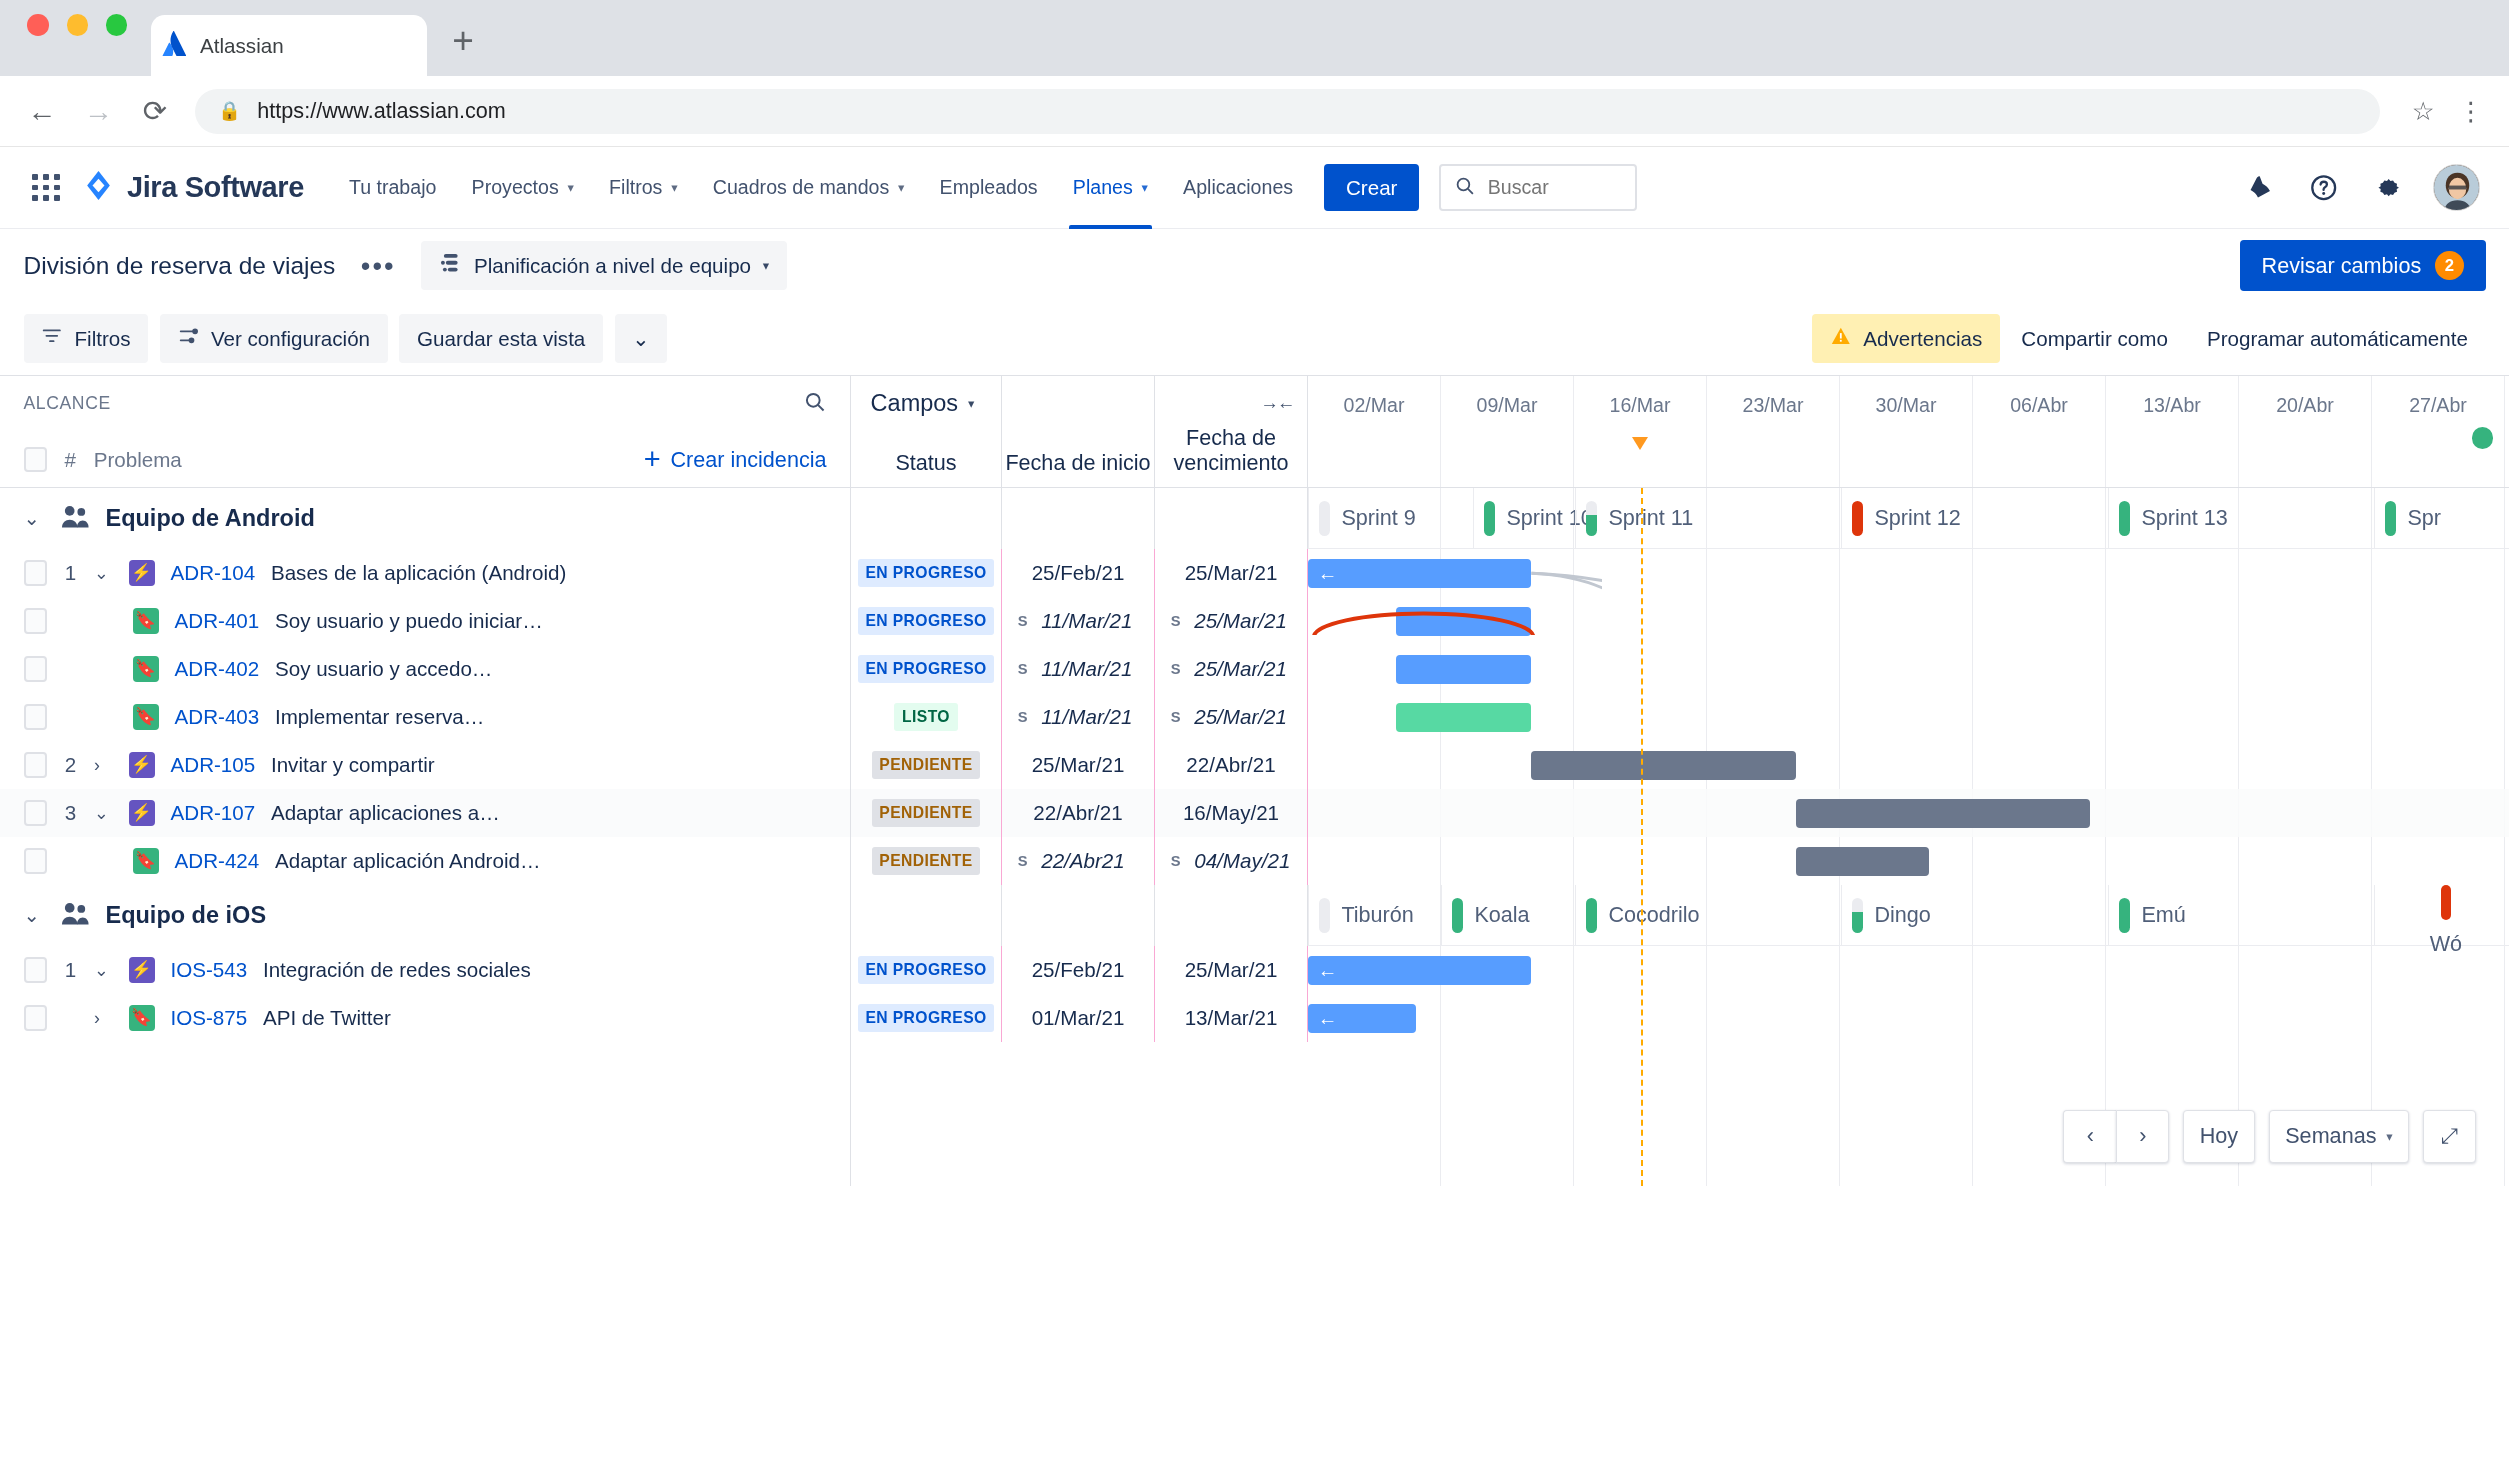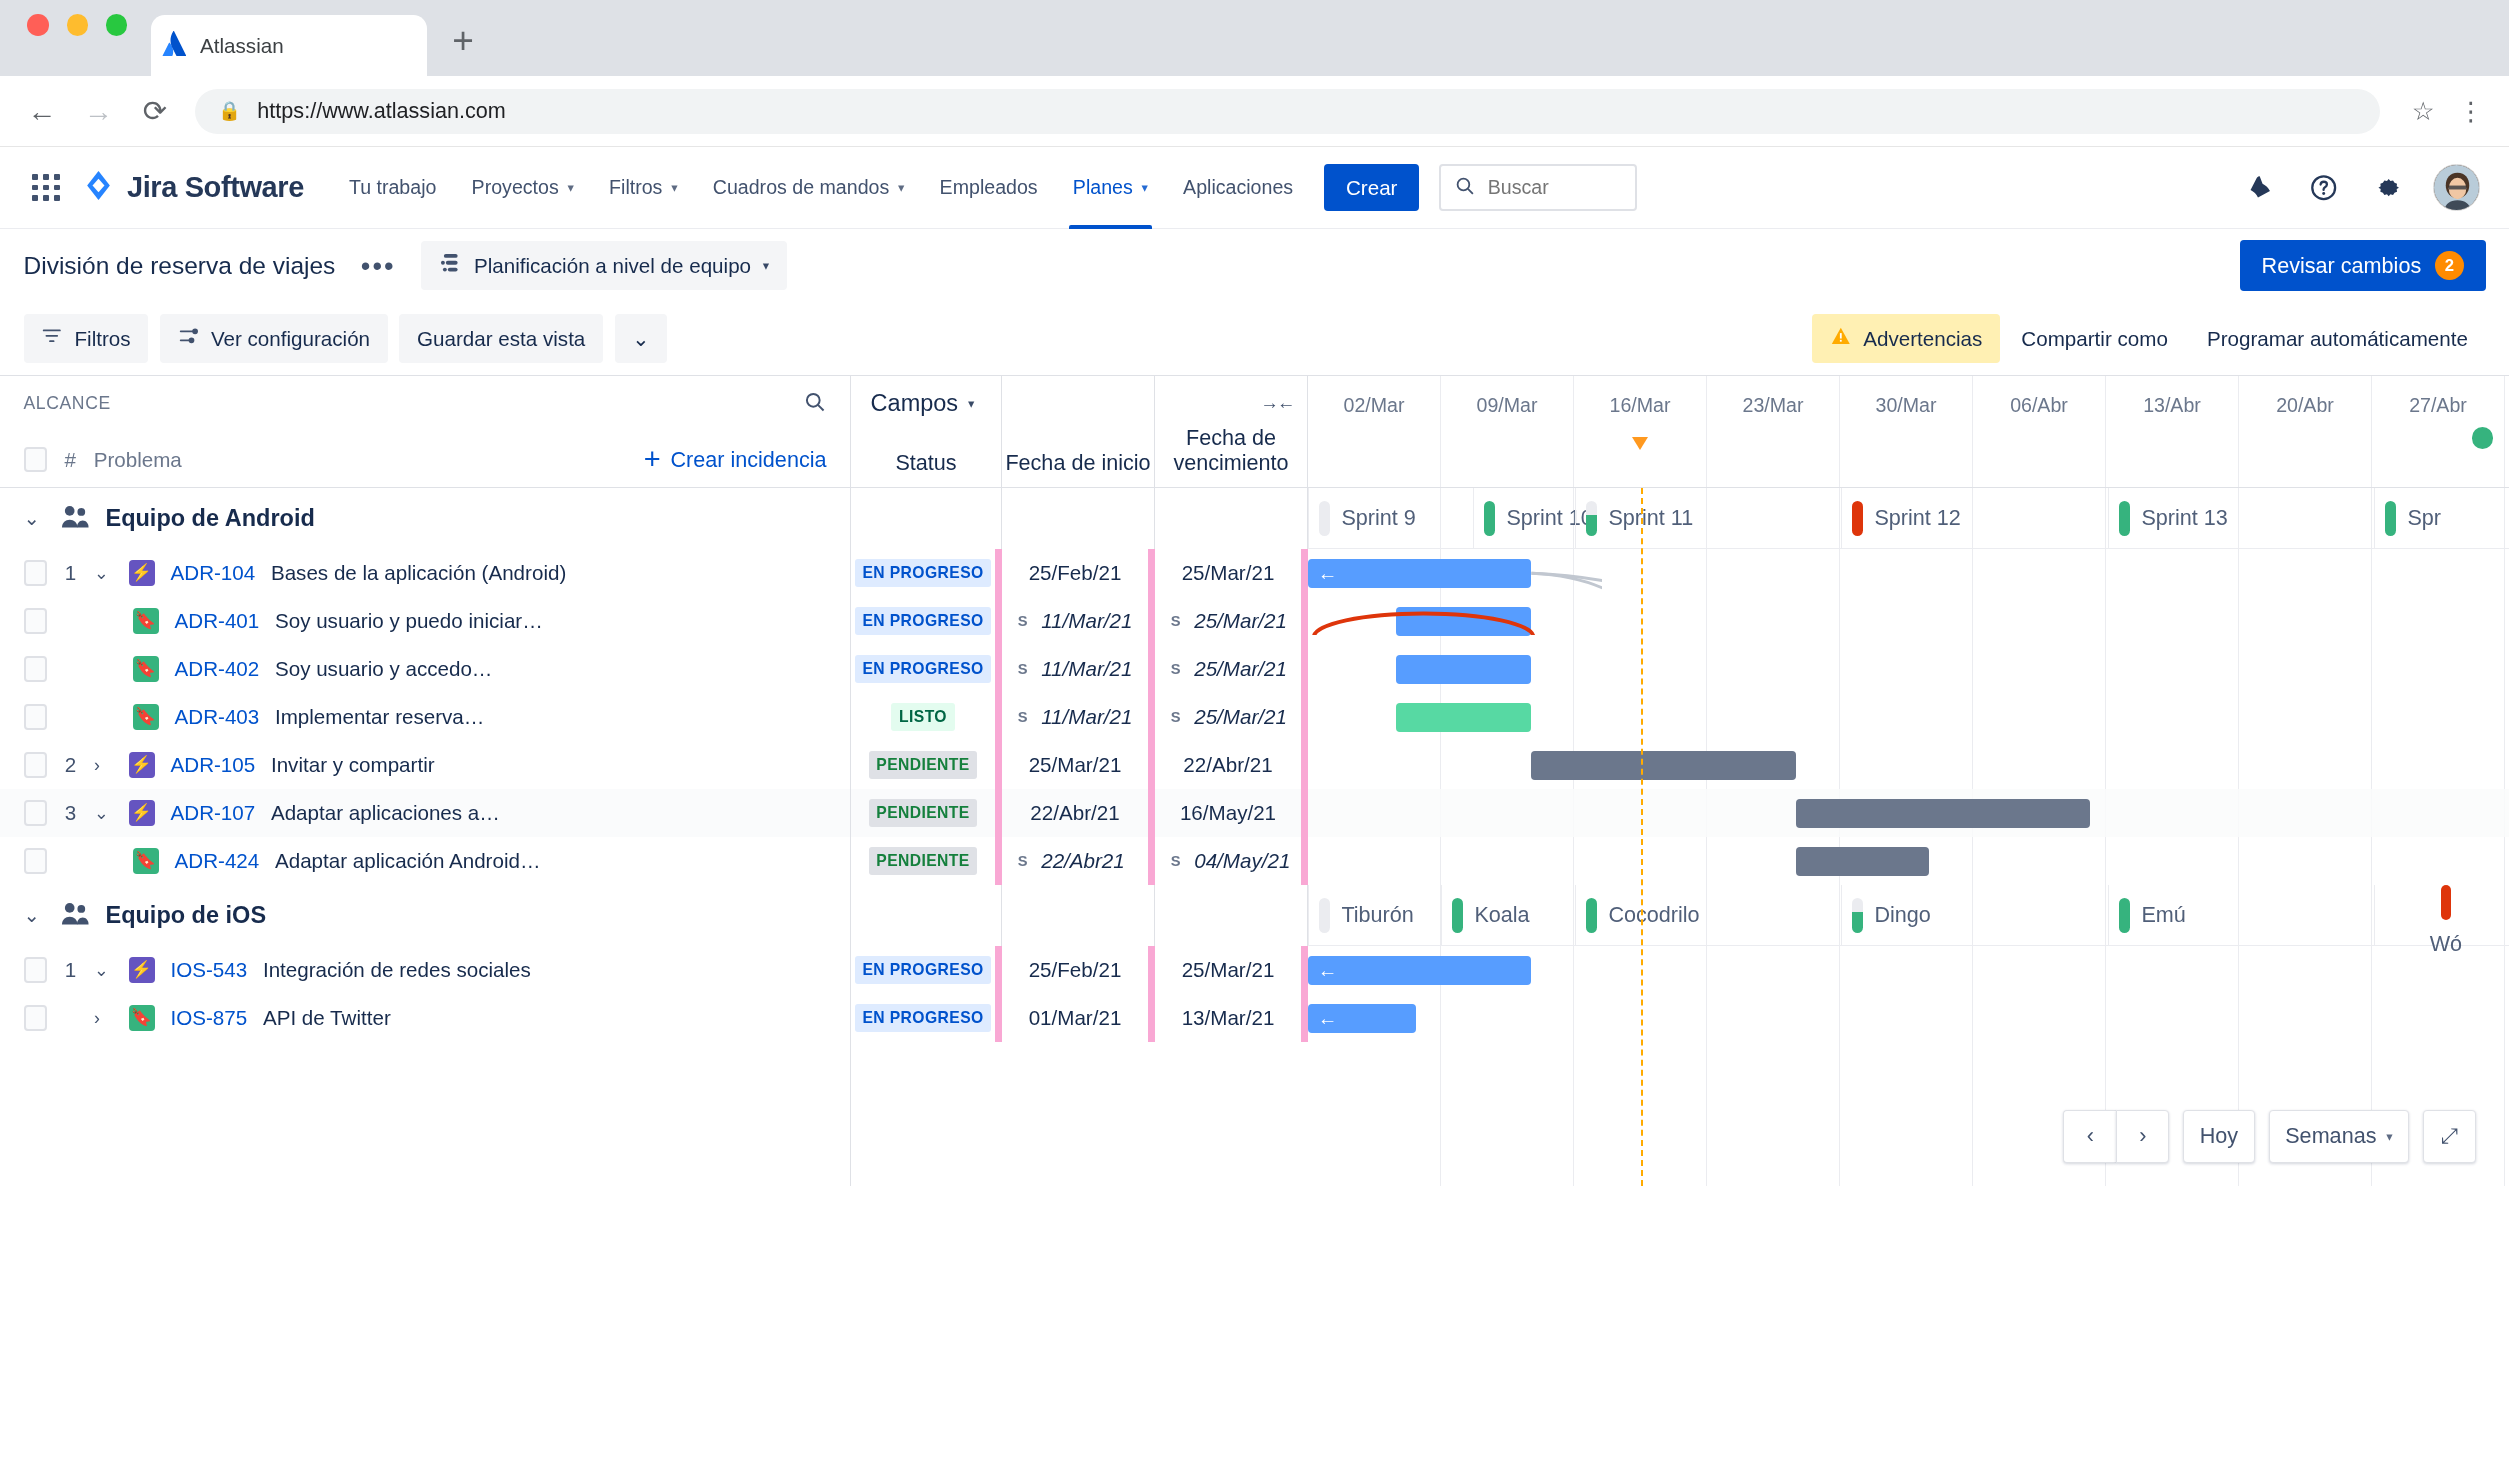--- a/index.html
+++ b/index.html
@@ -185,32 +185,32 @@
     width: 25.5px; height: 25.5px; border-radius: 3.9px; flex: none;
     display: flex; align-items: center; justify-content: center;
     color: #fff; font-size: 16.7px; font-weight: 700;
   }
   .ico.epic { background: #6554c0; }
   .ico.story { background: #36b37e; }
   .key { color: #0052cc; font-size: 20.6px; white-space: nowrap; cursor: pointer; }
   .summary { font-size: 20.6px; color: #172b4d; white-space: nowrap; overflow: hidden; }
   .indent-1 { margin-left: 55px; }
 
-  .cell { display: flex; align-items: center; justify-content: center; height: 48px; border-right: 7px solid #f9a8d4; flex: none;}
+  .cell { display: flex; align-items: center; justify-content: center; height: 48px; border-right: 1px solid #f9a8d4; flex: none;}
   .cell.status { width: 151px; }
   .cell.date   { width: 153px; font-size: 20.6px; color: #172b4d; }
   .cell.date.sub { justify-content: flex-start; padding-left: 15.7px; gap: 13.7px; font-style: italic; }
   .s-tag { font-size: 14.7px; color: #6b778c; font-weight: 600; font-style: normal;}
   .lozenge {
     font-size: 15.7px; font-weight: 700; letter-spacing: 0.4px;
     padding: 4.9px 7.8px; border-radius: 2.9px; white-space: nowrap;
   }
   .lz-prog { background: #deebff; color: #0052cc; }
   .lz-done { background: #e3fcef; color: #006644; }
-  .lz-todo { background: #dfe1e6; color: #15803d; }
+  .lz-todo { background: #dfe1e6; color: #a16207; }
   .col-spacer { height: 48px; border-right: 1px solid #dfe1e6; flex:none; }
 
   
   .tl-grid { position: absolute; inset: 0; display: flex; pointer-events: none; }
   .tl-col { width: 133px; flex: none; border-right: 1px solid #ebecf0; }
   .tl-rows { position: relative; z-index: 2; }
   .tl-row { height: 48px; position: relative; }
   .tl-row.shade { background: rgba(250,251,252,.85); }
   .bar {
     position: absolute; top: 9.8px; height: 29px; border-radius: 3.9px;

